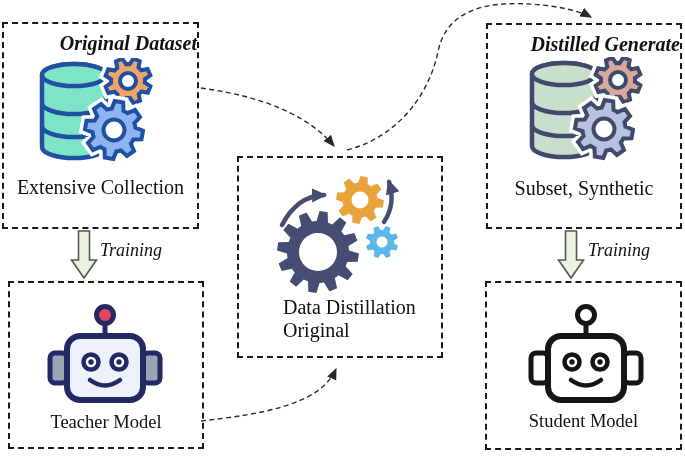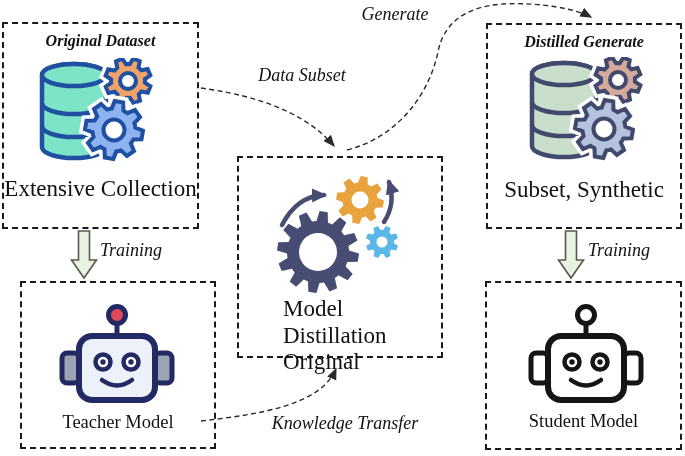--- a/index.html
+++ b/index.html
@@ -1,23 +1,23 @@
 <!DOCTYPE html>
 <html><head>
 <meta charset="utf-8">
 <style>
   html,body{margin:0;padding:0;background:#fff;}
   #canvas{
     position:relative;width:685px;height:456px;background:#ffffff;overflow:hidden;
     font-family:"Liberation Serif","DejaVu Serif",serif;color:#111;
   }
   .dbox{position:absolute;border:2px dashed #1a1a1a;box-sizing:border-box;background:#fff0;}
-  .box-title{position:absolute;left:0;right:0;text-align:center;font-weight:bold;font-style:italic;font-size:16px;}
+  .box-title{position:absolute;left:0;right:0;text-align:right;font-weight:bold;font-style:italic;font-size:20px;}
   .caption-wrap{position:absolute;text-align:center;left:0;right:0;}
-  .caption{display:inline-block;text-align:left;font-size:23px;line-height:1.16;}
+  .caption{display:inline-block;text-align:left;font-size:20px;line-height:1.16;}
   .caption-center{position:absolute;left:0;right:0;text-align:center;font-size:18.5px;}
   .elabel{position:absolute;font-style:italic;font-size:18px;color:#111;text-align:center;}
   .icon-svg{position:absolute;display:block;}
   #overlay{position:absolute;left:0;top:0;width:685px;height:456px;pointer-events:none;}
   .dashpath{fill:none;stroke-dasharray:5 3.4;stroke-width:1.4px;}
 </style>
 </head>
 <body>
 
 <div id="canvas">
@@ -99,27 +99,27 @@
       </g>
       <g>
         <path fill="#5ab7e8" d="M124.9,73.2L129.0,75.8L127.2,80.4L122.4,79.4L121.6,80.4L120.6,81.3L121.6,86.1L117.1,88.0L114.4,83.9L113.1,84.0L111.8,83.9L109.2,88.0L104.6,86.2L105.6,81.4L104.6,80.6L103.7,79.6L98.9,80.6L97.0,76.1L101.1,73.4L101.0,72.1L101.1,70.8L97.0,68.2L98.8,63.6L103.6,64.6L104.4,63.6L105.4,62.7L104.4,57.9L108.9,56.0L111.6,60.1L112.9,60.0L114.2,60.1L116.8,56.0L121.4,57.8L120.4,62.6L121.4,63.4L122.3,64.4L127.1,63.4L129.0,67.9L124.9,70.6L125.0,71.9Z"></path>
         <circle cx="113" cy="72" r="5.5" fill="#ffffff"></circle>
       </g>
       <path d="M13,55 Q28,26 55,25" fill="none" stroke-width="4.5" stroke-linecap="round" marker-end="url(#ahn)" stroke="#474d72"></path>
       <path d="M115,52 Q127,34 120,12" fill="none" stroke-width="4.5" stroke-linecap="round" marker-end="url(#ahn)" stroke="#474d72"></path>
     </svg>
     <div style="position:absolute;left:44px;top:138px;">
       <span class="caption">
-        <span style="display:block">Model Distillation</span>
+        <span style="display:block">Data Distillation</span>
         <span style="display:block">Original</span>
       </span>
     </div>
   </div>
 
-  <div class="dbox" style="left:20px;top:281px;width:196px;height:168px;">
+  <div class="dbox" style="left:8px;top:281px;width:196px;height:168px;">
     <svg class="icon-svg" style="left:37px;top:15px;" width="116" height="106" viewBox="0 0 116 106">
       <rect x="3" y="55" width="17" height="30" rx="5" stroke-width="5" fill="#9ba3b5" stroke="#232a63"></rect>
       <rect x="96" y="55" width="17" height="30" rx="5" stroke-width="5" fill="#9ba3b5" stroke="#232a63"></rect>
       <line x1="58" y1="24" x2="58" y2="40" stroke-width="5" stroke="#232a63"></line>
       <circle cx="58" cy="17" r="8.5" stroke-width="5" fill="#e0475a" stroke="#232a63"></circle>
       <rect x="20" y="38" width="76" height="64" rx="13" stroke-width="6" fill="#edf2fa" stroke="#232a63"></rect>
       <circle cx="44" cy="64" r="7.5" stroke-width="4.5" fill="#ffffff" stroke="#232a63"></circle>
       <circle cx="72" cy="64" r="7.5" stroke-width="4.5" fill="#ffffff" stroke="#232a63"></circle>
       <circle cx="44" cy="64" r="2.7" fill="#232a63"></circle>
       <circle cx="72" cy="64" r="2.7" fill="#232a63"></circle>
@@ -145,19 +145,16 @@
   </div>
 
   <svg id="overlay">
     <path class="dashpath" d="M201,88 C245,94 302,108 334,146" marker-end="url(#ah)" stroke="#2a2a2a"></path>
     <path class="dashpath" d="M347,150 C395,138 428,98 438,52 C444,20 470,6 503,4 C540,2 576,9 591,17" marker-end="url(#ah)" stroke="#2a2a2a"></path>
     <path class="dashpath" d="M201,421 C262,414 320,405 336,369" marker-end="url(#ah)" stroke="#2a2a2a"></path>
     <polygon points="78.5,231 89.5,231 89.5,260 96.5,260 84,278 71.5,260 78.5,260" stroke-width="1.6" stroke-linejoin="miter" fill="#e9f1e0" stroke="#55594e"></polygon>
     <polygon points="565.5,231 576.5,231 576.5,260 583.5,260 571,278 558.5,260 565.5,260" stroke-width="1.6" stroke-linejoin="miter" fill="#e9f1e0" stroke="#55594e"></polygon>
   </svg>
 
-  <div class="elabel" style="left:330px;top:4px;width:130px;">Generate</div>
-  <div class="elabel" style="left:232px;top:65px;width:140px;">Data Subset</div>
   <div class="elabel" style="left:100px;top:240px;width:80px;text-align:left;">Training</div>
   <div class="elabel" style="left:588px;top:240px;width:80px;text-align:left;">Training</div>
-  <div class="elabel" style="left:245px;top:413px;width:200px;">Knowledge Transfer</div>
 
 </div>
 
 </body></html>

